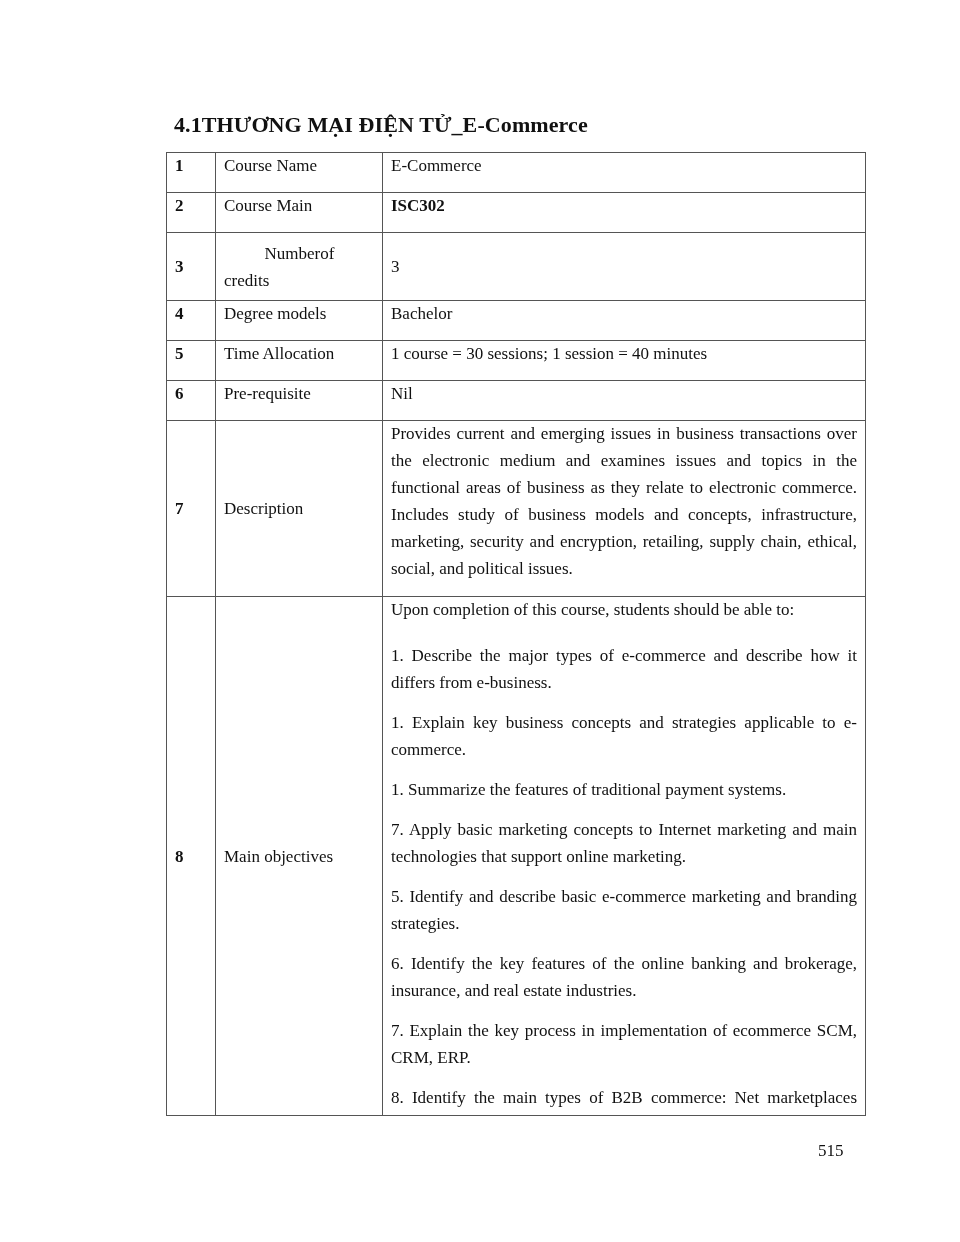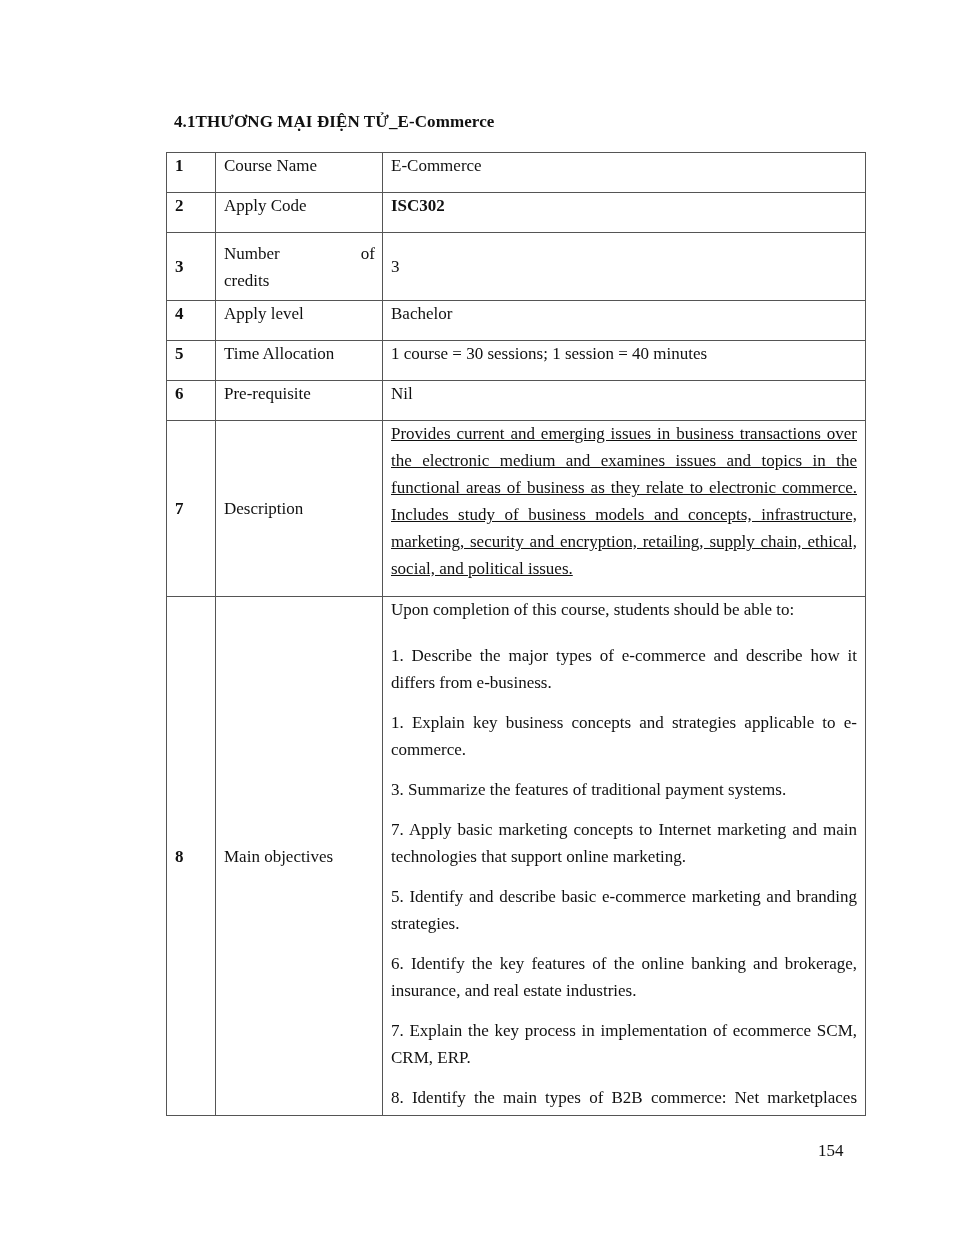--- a/index.html
+++ b/index.html
@@ -1,31 +1,31 @@
 <!DOCTYPE html>
 <html><head>
 <meta charset="utf-8">
 <style>
   html, body { margin: 0; padding: 0; background: #ffffff; }
   body { width: 960px; height: 1242px; position: relative; overflow: hidden;
          font-family: "Liberation Serif", "DejaVu Serif", serif; color: #111; }
-  .page-title { position: absolute; left: 174px; top: 112px; font-size: 17px; font-weight: bold; letter-spacing: 0.1px; }
+  .page-title { position: absolute; left: 174px; top: 112px; font-size: 22px; font-weight: bold; letter-spacing: 0.1px; }
   table.course { position: absolute; left: 166px; top: 152px; width: 700px; border-collapse: collapse; table-layout: fixed; }
   table.course td { border: 1px solid #555; vertical-align: top; font-size: 17px; line-height: 27px; padding: 0; }
   td.num { width: 40px; font-weight: bold; text-align: left; padding-left: 8px !important; vertical-align: middle !important; }
   td.label { width: 151px; font-weight: normal; padding-left: 8px !important; padding-right: 7px !important; vertical-align: middle !important; }
   td.value { padding: 0 8px 0 8px !important; }
   tr.r1 td, tr.r2 td, tr.r4 td, tr.r5 td, tr.r6 td { height: 39px; }
   tr.r1 td.num, tr.r2 td.num, tr.r4 td.num, tr.r5 td.num, tr.r6 td.num,
   tr.r1 td.label, tr.r2 td.label, tr.r4 td.label, tr.r5 td.label, tr.r6 td.label { vertical-align: top !important; padding-top: 0; }
   .top-text { display: block; margin-top: -1px; }
   tr.r3 td { height: 67px; }
   tr.r3 td.value { vertical-align: middle !important; }
-  .justify { text-align: justify; text-align-last: left; text-decoration: underline; }
-  .label-split { display: flex; justify-content: space-between; }
+  .justify { text-align: justify; text-align-last: left; }
+  .label-split { display: flex; justify-content: center; }
   tr.r7 td { height: 175px; }
   tr.r8 td { height: 506px; }
   .obj-intro { display: block; margin-bottom: 19px; }
   .obj { display: block; margin-bottom: 13px; text-align: justify; text-align-last: left; }
   .obj:last-child { margin-bottom: 4px; text-align-last: justify; }
   .page-number { position: absolute; left: 818px; top: 1141px; font-size: 17px; }
 </style>
 </head>
 <body>
 
@@ -42,21 +42,21 @@
         </td>
     <td class="value">
           <span class="top-text">E-Commerce</span>
         </td>
   </tr>
   <tr class="r2">
     <td class="num">
           <span class="top-text">2</span>
         </td>
     <td class="label">
-          <span class="top-text">Apply Code</span>
+          <span class="top-text">Course Main</span>
         </td>
     <td class="value" style="font-weight:bold;">
           <span class="top-text">ISC302</span>
         </td>
   </tr>
   <tr class="r3">
     <td class="num">3</td>
     <td class="label">
       <div class="label-split">
             <span>Number</span>
@@ -64,21 +64,21 @@
           </div>
       <div>credits</div>
     </td>
     <td class="value">3</td>
   </tr>
   <tr class="r4">
     <td class="num">
           <span class="top-text">4</span>
         </td>
     <td class="label">
-          <span class="top-text">Apply level</span>
+          <span class="top-text">Degree models</span>
         </td>
     <td class="value">
           <span class="top-text">Bachelor</span>
         </td>
   </tr>
   <tr class="r5">
     <td class="num">
           <span class="top-text">5</span>
         </td>
     <td class="label">
@@ -106,24 +106,24 @@
           <span class="top-text">Provides current and emerging issues in business transactions over the electronic medium and examines issues and topics in the functional areas of business as they relate to electronic commerce. Includes study of business models and concepts, infrastructure, marketing, security and encryption, retailing, supply chain, ethical, social, and political issues.</span>
         </td>
   </tr>
   <tr class="r8">
     <td class="num">8</td>
     <td class="label">Main objectives</td>
     <td class="value">
       <span class="obj-intro top-text">Upon completion of this course, students should be able to:</span>
       <span class="obj">1.  Describe the major types of e-commerce and describe how it differs from e-business.</span>
       <span class="obj">1.  Explain key business concepts and strategies applicable to e-commerce.</span>
-      <span class="obj">3.  Summarize the features of traditional payment systems.</span>
+      <span class="obj">1.  Summarize the features of traditional payment systems.</span>
       <span class="obj">7. Apply basic marketing concepts to Internet marketing and main technologies that support online marketing.</span>
       <span class="obj">5. Identify and describe basic e-commerce marketing and branding strategies.</span>
       <span class="obj">6. Identify the key features of the online banking and brokerage, insurance, and real estate industries.</span>
       <span class="obj">7. Explain the key process in implementation of ecommerce SCM, CRM, ERP.</span>
       <span class="obj">8. Identify the main types of B2B commerce: Net marketplaces</span>
     </td>
   </tr>
 </tbody>
   </table>
 
-<div class="page-number">154</div>
+<div class="page-number">515</div>
 
 </body></html>

